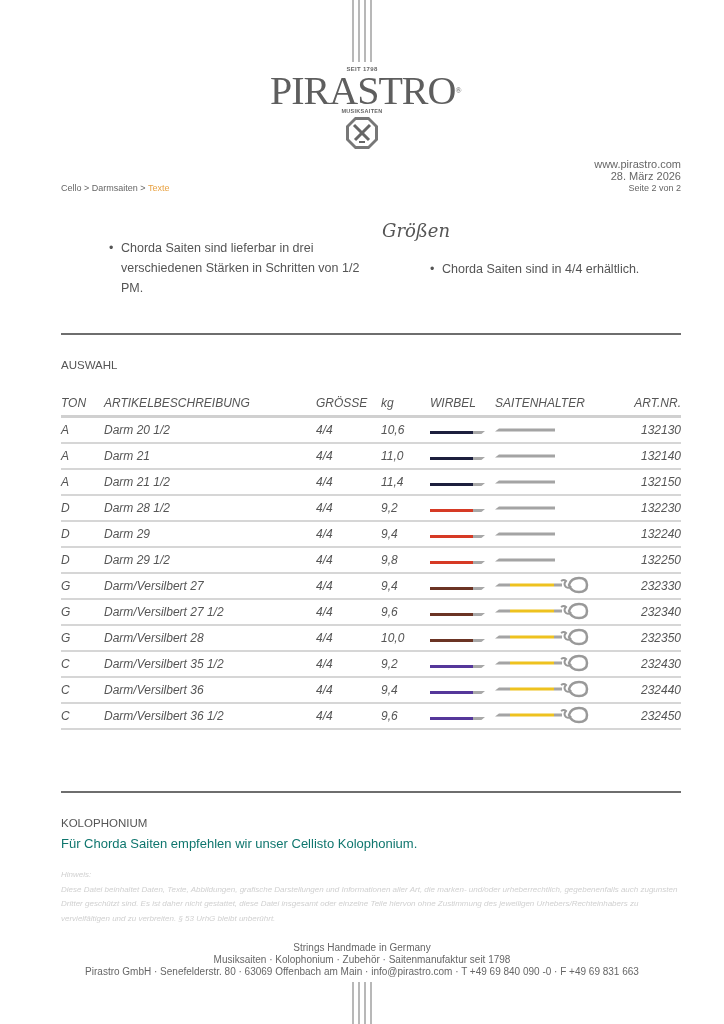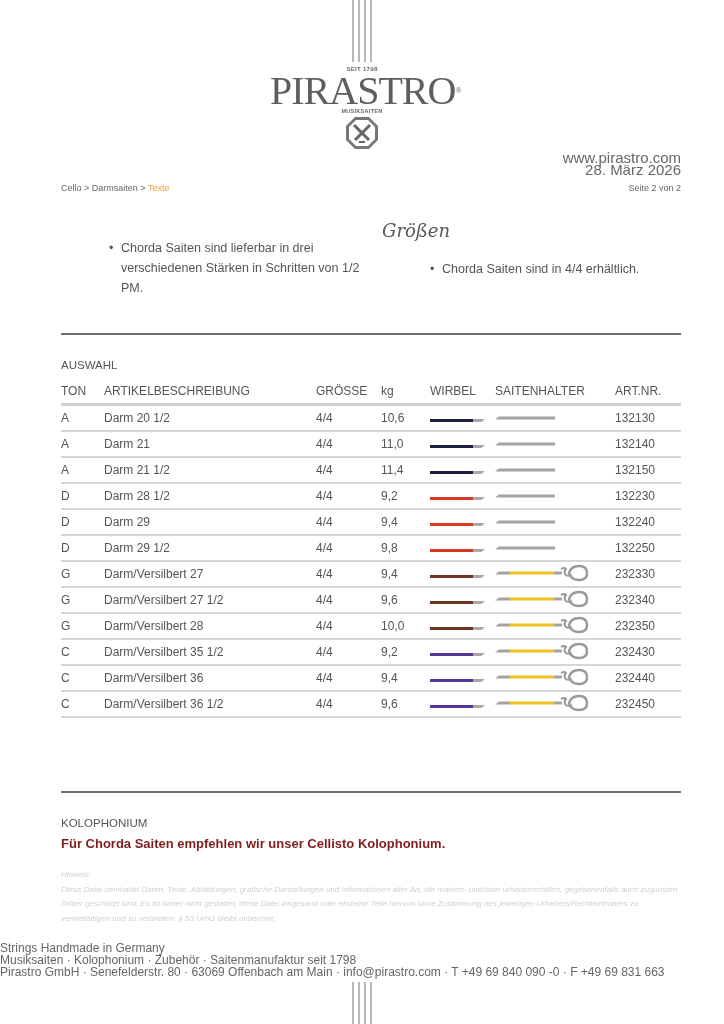--- a/index.html
+++ b/index.html
@@ -8,40 +8,40 @@
   .strings { position: absolute; left: 352px; width: 20px; display: flex; justify-content: space-between; }
   .strings span { display: block; width: 1.5px; background: #b8b8b8; height: 100%; }
   .strings.top { top: 0; height: 62px; }
   .strings.bottom { top: 982px; height: 42px; }
   .logo { position: absolute; left: 270px; top: 66px; width: 184px; text-align: center; color: #666; }
   .logo .seit { font-size: 6px; font-weight: bold; letter-spacing: 0.3px; }
   .logo .brand { font-family: "Liberation Serif", serif; font-size: 40px; letter-spacing: -1px; line-height: 38px; color: #5e5e5e; }
   .logo .brand sup { font-size: 8px; vertical-align: top; }
   .logo .sub { font-size: 5.5px; font-weight: bold; letter-spacing: 0.3px; margin-top: -2px; }
   .logo .emblem { display: block; margin: 2px auto 0; }
-  .hdr-right { position: absolute; right: 43px; top: 152px; text-align: right; font-size: 15px; color: #666; line-height: 12px; }
+  .hdr-right { position: absolute; right: 43px; top: 158px; text-align: right; font-size: 11px; color: #666; line-height: 12px; }
   .crumb { position: absolute; left: 61px; top: 183px; font-size: 9px; color: #666; }
   .crumb .active { color: #e8a243; }
   .page-no { position: absolute; right: 43px; top: 183px; font-size: 9px; color: #666; }
   .col { position: absolute; top: 220px; }
   .col h2 { margin: 0; font-family: "DejaVu Serif", serif; font-style: italic; font-weight: normal; font-size: 18px; color: #555; }
   .col ul { margin: 18px 0 0 0; padding-left: 16px; font-size: 12.5px; color: #555; line-height: 20px; }
   .col li { list-style: none; position: relative; margin-left: 44px; }
   .col li::before { content: "•"; position: absolute; left: -12px; }
   .rule { position: absolute; left: 61px; width: 620px; height: 2px; background: #6e6e6e; }
   .section-label { position: absolute; left: 61px; font-size: 11.5px; color: #555; }
-  table { position: absolute; left: 61px; top: 378px; width: 620px; border-collapse: collapse; font-size: 12px; color: #555; }
+  table { position: absolute; left: 61px; top: 390px; width: 620px; border-collapse: collapse; font-size: 12px; color: #555; font-style: italic; }
   th { font-weight: normal; text-align: left; height: 25px; border-bottom: 3px solid #d0d0d0; padding: 0; font-size: 12px; }
   td { height: 24px; border-bottom: 2px solid #d6d6d6; padding: 0; }
-  th.artnr, td.artnr { }
+  th.artnr, td.artnr { text-align: right; }
   .wirbel-bar { display: inline-block; width: 43px; height: 3px; vertical-align: middle; position: relative; }
   .wirbel-tip { display: inline-block; width: 12px; height: 3px; background: #a8a8a8; vertical-align: middle; clip-path: polygon(0 0,100% 0,70% 100%,0 100%); }
-  .kolo-text { position: absolute; left: 61px; top: 836px; font-size: 13px; color: #7f1d1d; font-weight: bold; }
+  .kolo-text { position: absolute; left: 61px; top: 836px; font-size: 13px; color: #0f766e; }
   .note { position: absolute; left: 61px; top: 868px; width: 620px; font-size: 8px; color: #d0d0d0; line-height: 14.5px; font-style: italic; }
-  .footer { position: absolute; left: 0; width: 724px; top: 942px; font-size: 12px; color: #666; line-height: 12px; }
+  .footer { position: absolute; left: 0; width: 724px; top: 942px; text-align: center; font-size: 10px; color: #666; line-height: 12px; }
 </style>
 </head>
 <body>
 
 <div class="strings top">
     <span></span>
     <span></span>
     <span></span>
     <span></span>
   </div>

